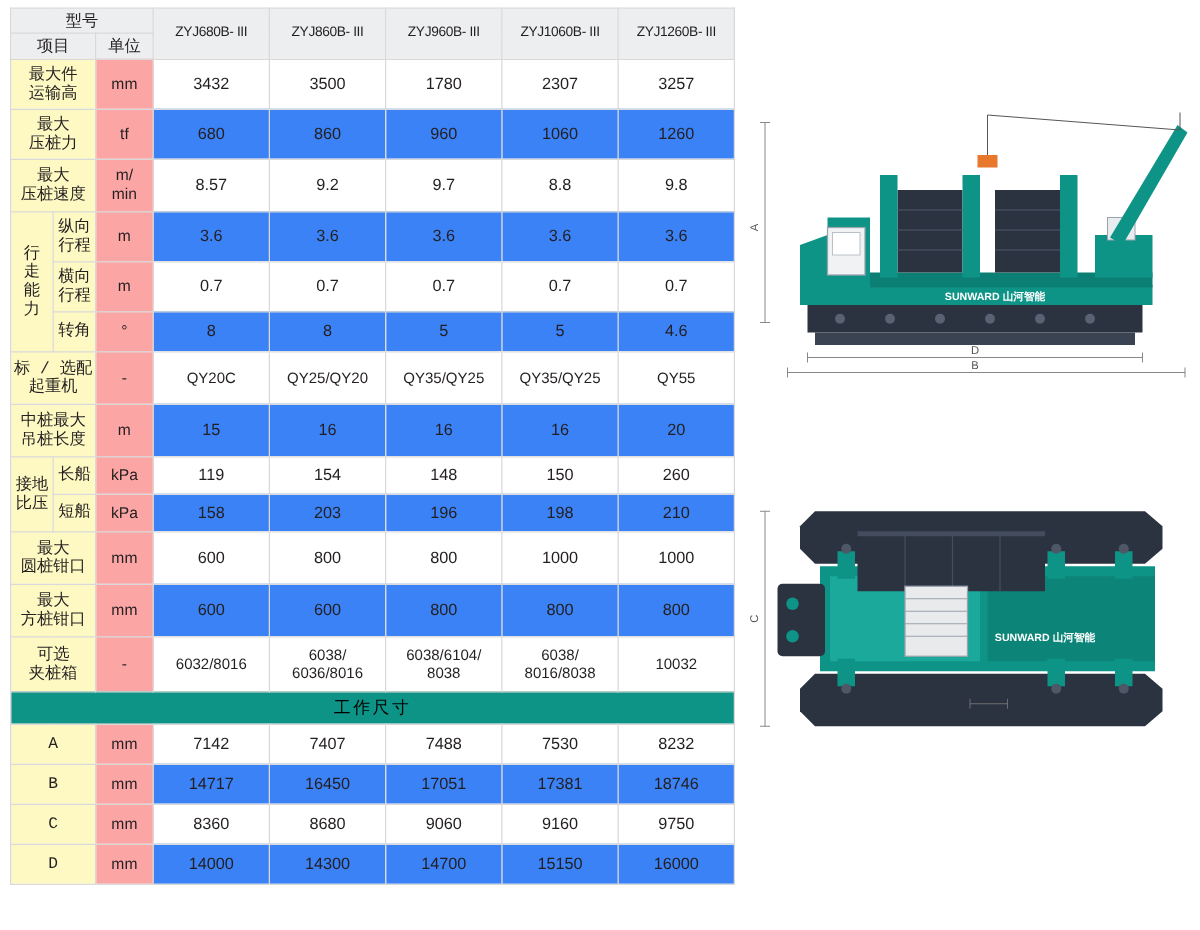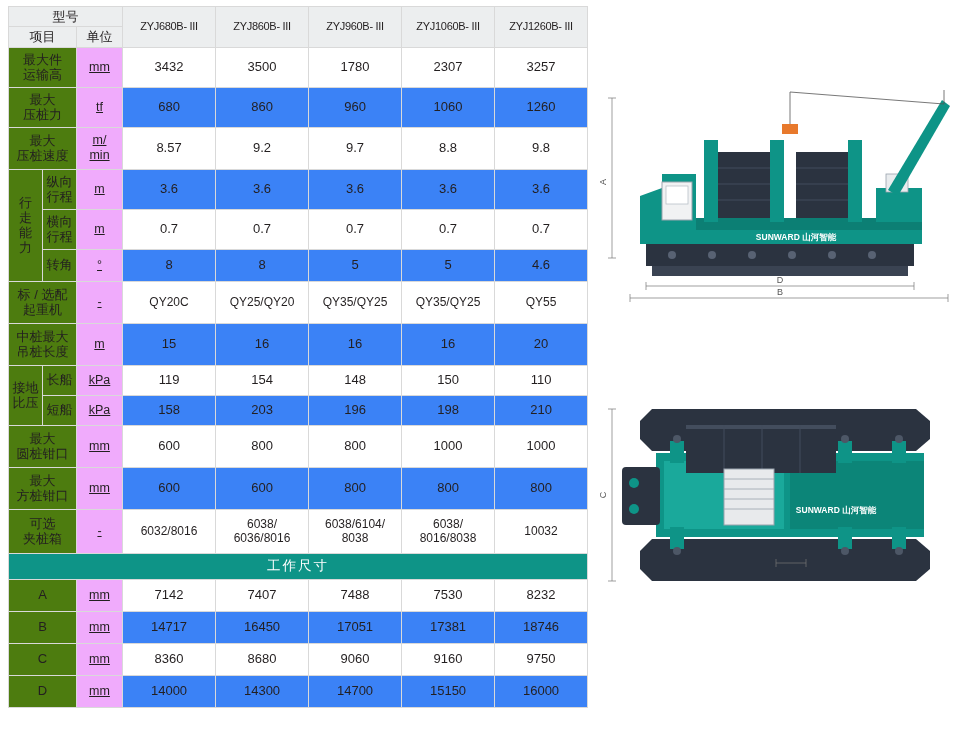--- a/index.html
+++ b/index.html
@@ -18,26 +18,26 @@
   table.spec td,table.spec th{
     border:1px solid #d9d9d9;
     text-align:center;
     vertical-align:middle;
     padding:2px 1px;
     line-height:1.18;
     font-weight:normal;
   }
   .hdr-band{background:#eceeef;font-weight:bold;font-size:13px;}
   .hdr-model{background:#eceeef;font-weight:bold;font-size:11px;letter-spacing:-0.3px;}
-  .rowlabel{background:#4d7c0f;font-size:13px;}
-  .unit{background:#f0abfc;font-size:12.5px;text-decoration:underline;}
+  .rowlabel{background:#fef9c3;font-size:13px;font-family:Liberation Mono, monospace;}
+  .unit{background:#fca5a5;font-size:12.5px;}
   .val{background:#ffffff;font-size:13px;}
   .val.alt{background:#3b82f6;}
   .section-band{
-    background:#0e9487;color:#ffffff;font-weight:bold;font-size:13.5px;
+    background:#0e9487;color:#000000;font-weight:bold;font-size:13.5px;
     letter-spacing:2px;
   }
   .c-unit{width:46px;}
   .c-val{width:93px;}
   .sub-a{width:34px;}
   .sub-b{width:34px;}
   .small{font-size:12px;}
 
   
   .draw{position:absolute;}
@@ -198,21 +198,21 @@
           <td class="rowlabel" rowspan="2">
             <div>接地</div>
             <div>比压</div>
           </td>
           <td class="rowlabel">长船</td>
           <td class="unit">kPa</td>
           <td class="val">119</td>
           <td class="val">154</td>
           <td class="val">148</td>
           <td class="val">150</td>
-          <td class="val">110</td>
+          <td class="val">260</td>
         </tr>
 
         <tr style="height:30px">
           <td class="rowlabel">短船</td>
           <td class="unit">kPa</td>
           <td class="val alt">158</td>
           <td class="val alt">203</td>
           <td class="val alt">196</td>
           <td class="val alt">198</td>
           <td class="val alt">210</td>

